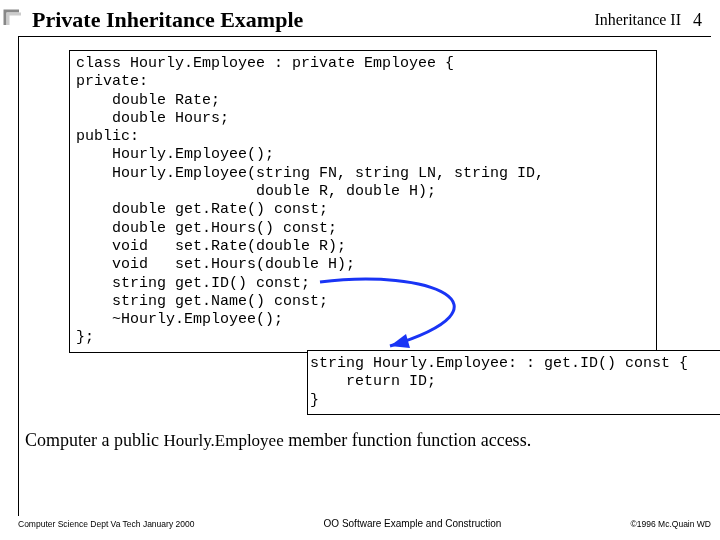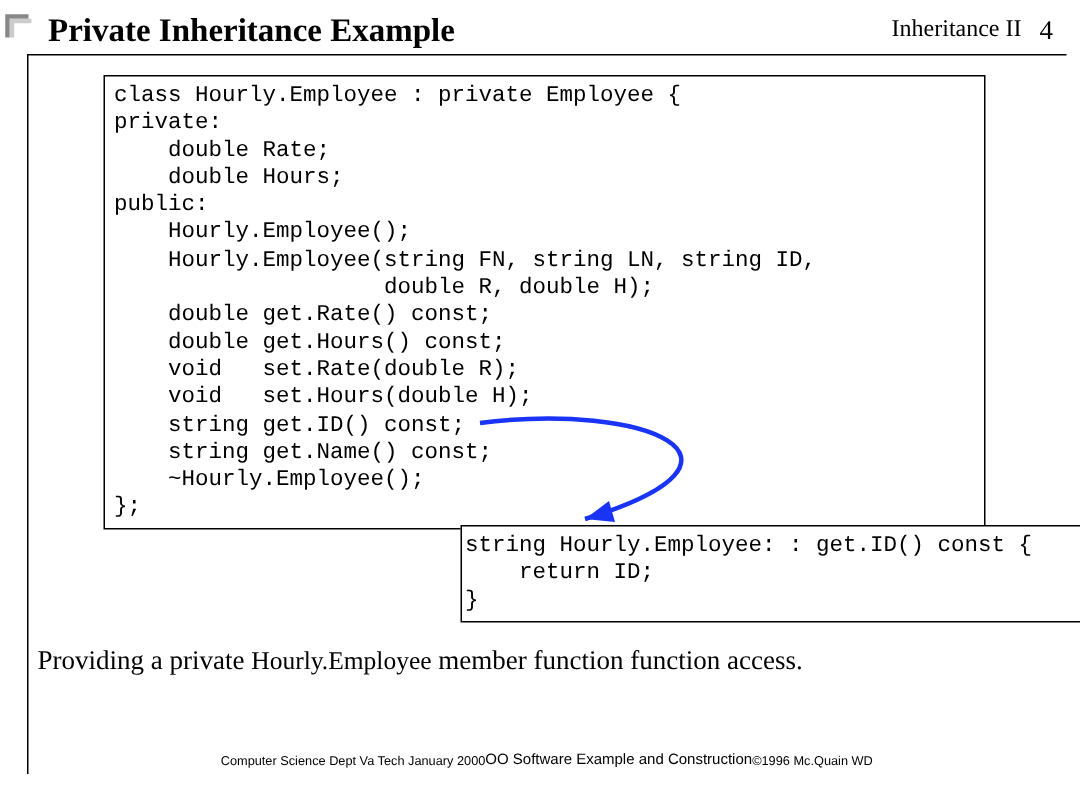--- a/index.html
+++ b/index.html
@@ -87,25 +87,25 @@
     top: 430px;
     font-size: 18px;
     font-family: "Times New Roman", Times, serif;
   }
   .explain .mono {
     font-family: Liberation Serif, serif;
     font-size: 17px;
   }
   .footer {
     position: absolute;
-    bottom: 28px;
+    bottom: 11px;
     left: 18px;
     width: 693px;
     display: flex;
-    justify-content: center;
+    justify-content: space-between;
     align-items: center;
     font-size: 8.5px;
     font-family: Arial, Helvetica, sans-serif;
     color: #000;
   }
   .footer .center {
     font-size: 10px;
   }
   .arrow-svg {
     position: absolute;
@@ -155,20 +155,20 @@
 <svg class="arrow-svg" viewBox="0 0 300 86">
   <path d="M 90 6 C 200 -8, 290 30, 160 70" fill="none" stroke="#1934f5" stroke-width="3"></path>
   <polygon points="160,70 176,58 180,72" fill="#1934f5"></polygon>
 </svg>
 
 <div class="codebox small">string Hourly.Employee: : get.ID() const {
     return ID;
 }</div>
 
 <div class="explain">
-  <span>Providing a private </span><span class="mono">Hourly.Employee</span><span> member function function access.</span>
+  <span>Computer a public </span><span class="mono">Hourly.Employee</span><span> member function function access.</span>
 </div>
 
 <div class="footer">
   <span>Computer Science Dept Va Tech January 2000</span>
   <span class="center">OO Software Example and Construction</span>
   <span>©1996 Mc.Quain WD</span>
 </div>
 
 </body></html>

